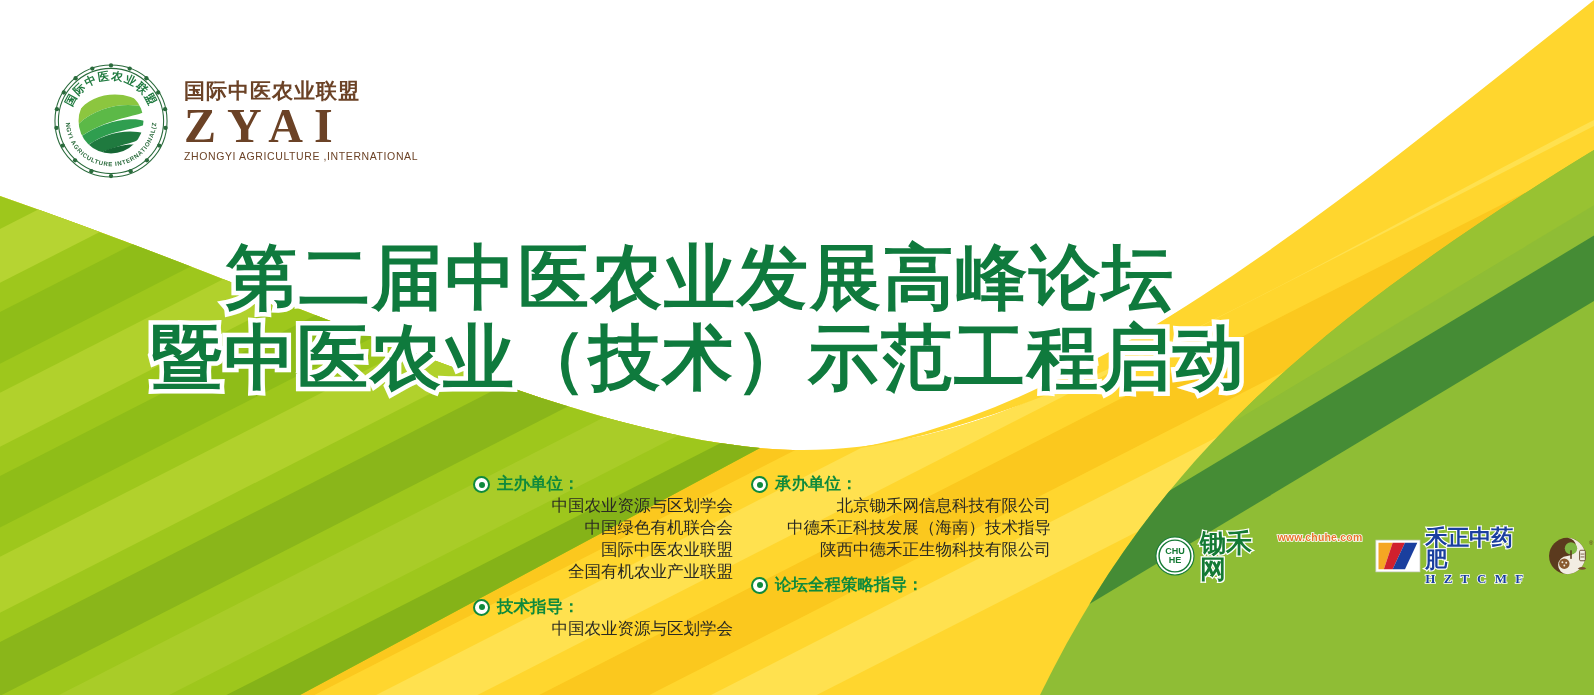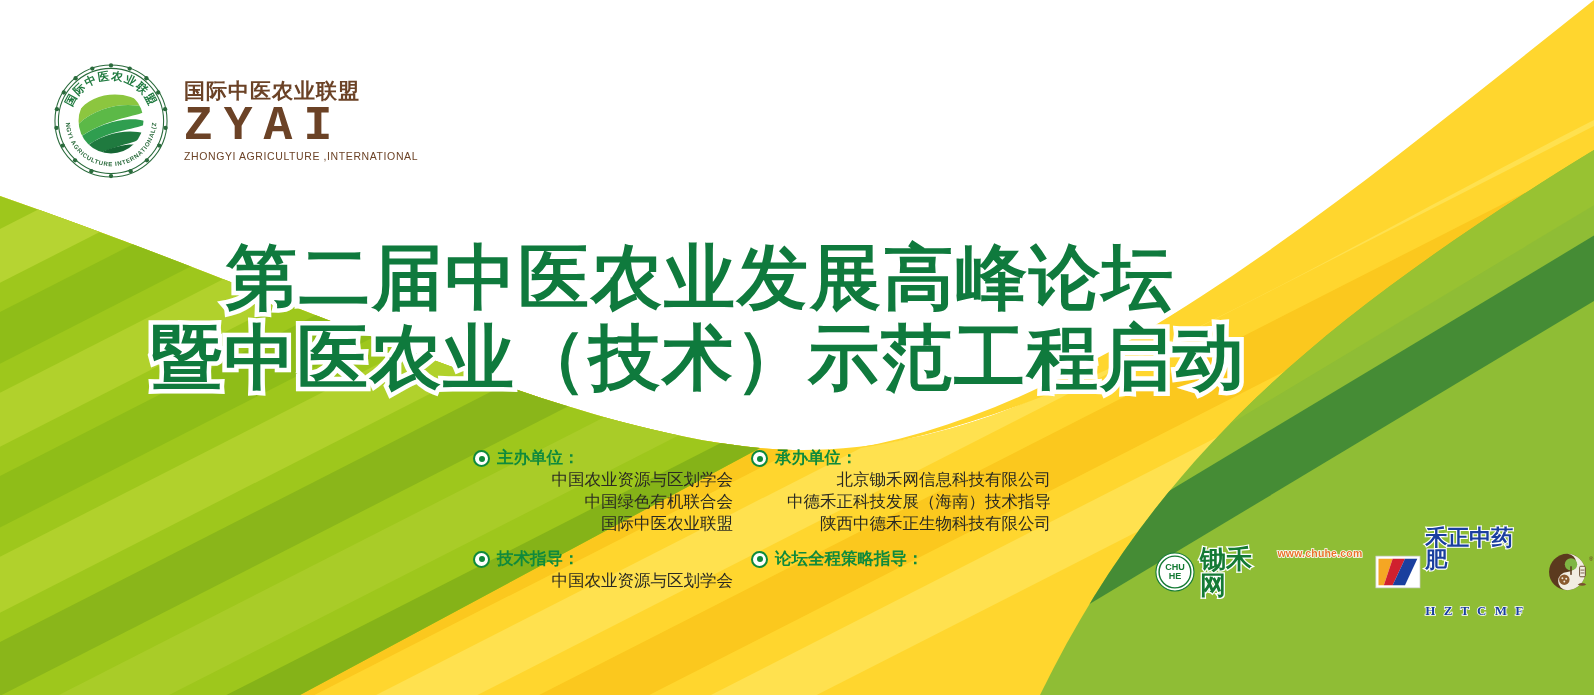--- a/index.html
+++ b/index.html
@@ -24,21 +24,21 @@
   .emblem{width:118px;height:118px;flex:0 0 auto;}
   .wordmark{display:flex;flex-direction:column;align-items:flex-start;line-height:1;}
   .wm-cn{
     font-size:21px;font-weight:bold;color:#6b4226;
     letter-spacing:1px;margin-bottom:2px;
     font-family:"DejaVu Sans","Liberation Sans",sans-serif;
   }
   .wm-zyai{
     font-size:48px;font-weight:bold;color:#6b4226;
     letter-spacing:11px;line-height:0.92;
-    font-family:Liberation Mono, monospace;
+    font-family:Liberation Serif, serif;
   }
   .wm-en{
     font-size:10.5px;color:#6b4226;letter-spacing:0.6px;
     margin-top:3px;font-family:"Liberation Sans",sans-serif;
   }
 
   
   .title-block{
     position:absolute;left:0;top:238px;width:1383px;
     text-align:center;z-index:25;pointer-events:none;
@@ -53,21 +53,21 @@
     paint-order:stroke fill;
     text-shadow:
        0 0 0 #fff;
     white-space:nowrap;
   }
   .title-line.l1{padding-left:18px;}
   .title-line.l2{padding-left:14px;}
 
   
   .info{
-    position:absolute;top:447px;left:473px;
+    position:absolute;top:473px;left:473px;
     width:640px;z-index:25;
     display:flex;gap:18px;
   }
   .info-col{width:260px;}
   .info-col.right{width:300px;}
   .group{margin-bottom:13px;}
   .group.tight{margin-bottom:0;}
   .g-head{
     display:flex;align-items:flex-start;gap:7px;
     font-family:"DejaVu Sans","Liberation Sans",sans-serif;
@@ -114,21 +114,21 @@
   .sp1-url{
     font-family:"Liberation Sans",sans-serif;
     font-size:10.5px;font-weight:bold;color:#e8742a;
     letter-spacing:0.2px;margin-top:2px;
     -webkit-text-stroke:1.6px #ffffff;paint-order:stroke fill;
   }
 
   
   .sp2{gap:4px;}
   .sp2-mark{width:46px;height:36px;}
-  .sp2-text{display:flex;flex-direction:column;line-height:1;gap:32px;}
+  .sp2-text{display:flex;flex-direction:column;line-height:1;}
   .sp2-cn{
     font-family:"DejaVu Sans","Liberation Sans",sans-serif;
     font-size:22px;font-weight:bold;color:#1a3f9e;
     letter-spacing:0px;position:relative;
     -webkit-text-stroke:2.2px #ffffff;paint-order:stroke fill;
   }
   .sp2-en{
     font-family:"Liberation Serif",serif;
     font-size:13px;font-weight:bold;color:#1a3f9e;
     letter-spacing:2.5px;margin-top:1px;
@@ -317,20 +317,21 @@
 
       <div class="group">
         <div class="g-head">
           <span class="bullet"></span>
           <span>主办单位：</span>
         </div>
         <div class="g-items">
           <div class="g-item">中国农业资源与区划学会</div>
           <div class="g-item">中国绿色有机联合会</div>
           <div class="g-item">国际中医农业联盟</div>
+          <div class="g-item">全国有机农业产业联盟</div>
         </div>
       </div>
 
       <div class="group tight">
         <div class="g-head">
           <span class="bullet"></span>
           <span>技术指导：</span>
         </div>
         <div class="g-items">
           <div class="g-item">中国农业资源与区划学会</div>

